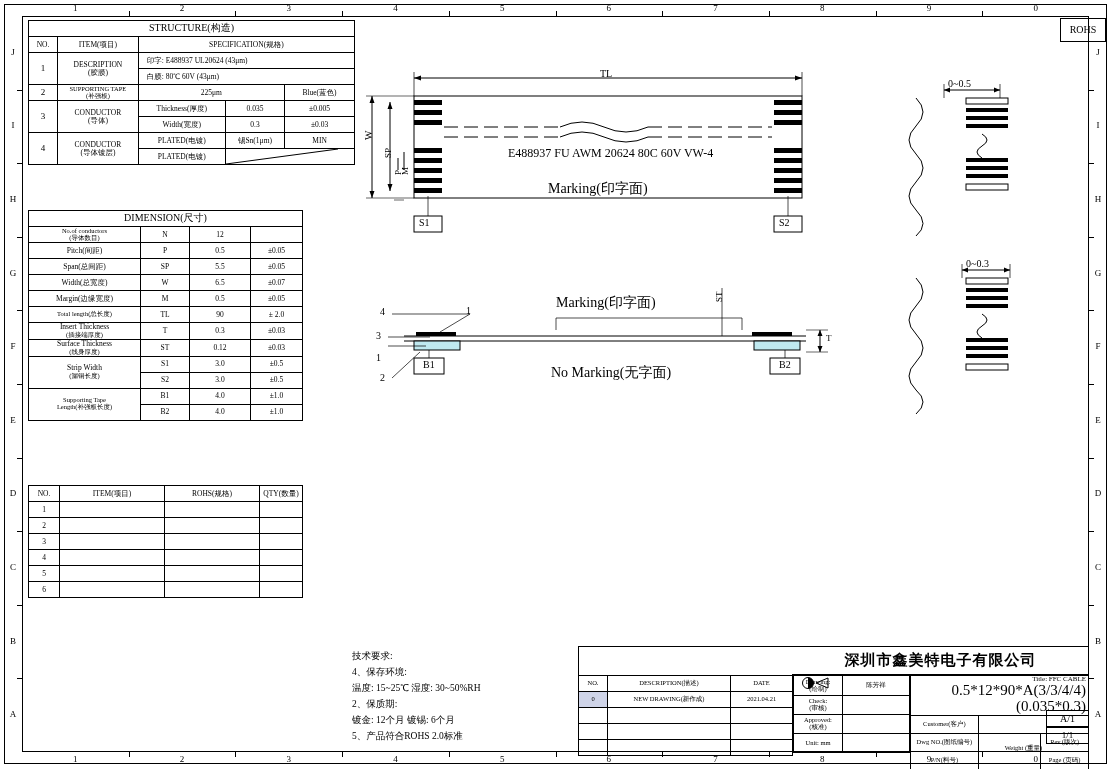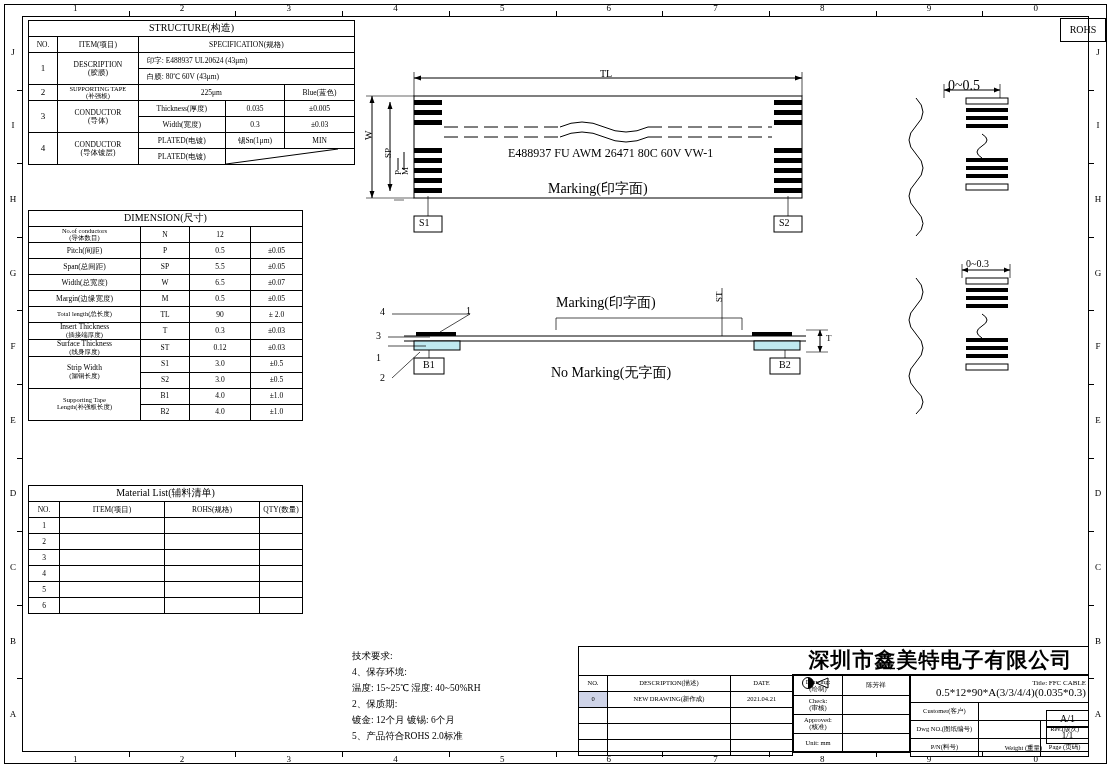--- a/index.html
+++ b/index.html
@@ -14,21 +14,21 @@
   table.tbl{position:absolute;border-collapse:collapse;font-size:9px;font-family:"Liberation Serif",serif;}
   table.tbl td{border:1px solid #000;padding:0 2px;height:15px;text-align:center;vertical-align:middle;line-height:1.05;}
   .t-title{font-size:10px;}
   .small{font-size:7.5px;}
   .xsmall{font-size:6.5px;}
   .nw{white-space:nowrap;}
   .txt{position:absolute;font-family:"Liberation Serif",serif;font-size:10px;white-space:nowrap;}
   .rohs{position:absolute;right:7px;top:18px;width:44px;height:22px;border:1px solid #000;font-size:10px;text-align:center;line-height:22px;}
   svg{position:absolute;left:0;top:0;overflow:visible;}
   .tech{position:absolute;font-size:9.5px;line-height:16px;white-space:nowrap;}
-  .company{font-size:21px;font-family:"DejaVu Sans",sans-serif;font-weight:bold;letter-spacing:1px;}
+  .company{font-size:15px;font-family:"DejaVu Sans",sans-serif;font-weight:bold;letter-spacing:1px;}
 </style>
 </head>
 <body>
 
 <div class="sheet">
 
   <div class="frame-outer"></div>
   <div class="frame-inner"></div>
 
   <div class="rohs">ROHS</div>
@@ -261,23 +261,20 @@
     <tr>
       <td class="small">B2</td>
       <td class="small">4.0</td>
       <td class="small">±1.0</td>
     </tr>
   </tbody>
     </table>
 
   <table class="tbl" style="left:28px;top:485px;width:275px;">
     <tbody>
-        <tr>
-          <td colspan="4" class="t-title">Material List(辅料清单)</td>
-        </tr>
     <tr>
       <td style="width:26px" class="small">NO.</td>
       <td style="width:100px" class="small">ITEM(项目)</td>
       <td style="width:90px" class="small">ROHS(规格)</td>
       <td class="small">QTY(数量)</td>
     </tr>
     <tr>
           <td class="small">1</td>
           <td></td>
           <td></td>
@@ -441,45 +438,45 @@
     <line x1="1010" y1="264" x2="1010" y2="278" stroke="#000" stroke-width="0.7"></line>
     <polygon points="962,270 968,267.5 968,272.5" fill="#000"></polygon>
     <polygon points="1010,270 1004,267.5 1004,272.5" fill="#000"></polygon>
   </svg>
 
   <div class="txt" style="left:600px;top:68px;">TL</div>
   <div class="txt" style="left:363px;top:140px;transform:rotate(-90deg);transform-origin:left top;">W</div>
   <div class="txt" style="left:383px;top:158px;transform:rotate(-90deg);transform-origin:left top;font-size:9px">SP</div>
   <div class="txt" style="left:400px;top:175px;transform:rotate(-90deg);transform-origin:left top;font-size:9px">M</div>
   <div class="txt" style="left:393px;top:175px;transform:rotate(-90deg);transform-origin:left top;font-size:9px">P</div>
-  <div class="txt" style="left:508px;top:146px;font-size:12px;">E488937 FU AWM 26471 80C 60V VW-1</div>
+  <div class="txt" style="left:508px;top:146px;font-size:12px;">E488937 FU AWM 20624 80C 60V VW-4</div>
   <div class="txt" style="left:548px;top:180px;font-size:14px;">Marking(印字面)</div>
   <div class="txt" style="left:419px;top:217px;font-size:10px;">S1</div>
   <div class="txt" style="left:779px;top:217px;font-size:10px;">S2</div>
 
   <div class="txt" style="left:556px;top:294px;font-size:14px;">Marking(印字面)</div>
   <div class="txt" style="left:551px;top:364px;font-size:14px;">No Marking(无字面)</div>
   <div class="txt" style="left:714px;top:302px;transform:rotate(-90deg);transform-origin:left top;font-size:9px">ST</div>
   <div class="txt" style="left:826px;top:333px;font-size:9px">T</div>
   <div class="txt" style="left:423px;top:359px;font-size:10px;">B1</div>
   <div class="txt" style="left:779px;top:359px;font-size:10px;">B2</div>
 
   <div class="txt" style="left:380px;top:306px;font-size:10px;">4</div>
   <div class="txt" style="left:376px;top:330px;font-size:10px;">3</div>
   <div class="txt" style="left:376px;top:352px;font-size:10px;">1</div>
   <div class="txt" style="left:380px;top:372px;font-size:10px;">2</div>
   <div class="txt" style="left:466px;top:305px;font-size:10px;">1</div>
 
-  <div class="txt" style="left:948px;top:78px;font-size:14px;">0~0.5</div>
+  <div class="txt" style="left:948px;top:78px;font-size:10px;">0~0.5</div>
   <div class="txt" style="left:966px;top:258px;font-size:10px;">0~0.3</div>
 
   <div class="tech" style="left:352px;top:648px;">
     <div>技术要求:</div>
     <div>4、保存环境:</div>
-    <div>    温度: 15~25℃ 湿度: 40~50%RH</div>
+    <div>    温度: 15~25℃ 湿度: 30~50%RH</div>
     <div>2、保质期:</div>
     <div>    镀金: 12个月  镀锡: 6个月</div>
     <div>5、产品符合ROHS 2.0标准</div>
   </div>
 
   <div style="position:absolute;left:578px;top:646px;width:511px;height:106px;border:1px solid #000;box-sizing:border-box;"></div>
 
 
   <div style="position:absolute;left:792px;top:646px;width:297px;height:29px;display:flex;align-items:center;justify-content:center;border-bottom:1px solid #000;box-sizing:border-box;">
     <span class="company">深圳市鑫美特电子有限公司</span>
@@ -546,21 +543,21 @@
       </td>
     </tr>
   </tbody>
     </table>
 
   <table class="tbl" style="left:910px;top:675px;width:179px;">
     <tbody>
         <tr>
       <td colspan="3" style="height:26px;text-align:right;padding-left:20px" class="xsmall">
         <div style="font-size:7px">Title: FFC CABLE</div>
-        <div style="font-size:11px">0.5*12*90*A(3/3/4/4)(0.035*0.3)</div>
+        <div style="font-size:15px">0.5*12*90*A(3/3/4/4)(0.035*0.3)</div>
       </td>
     </tr>
     <tr>
       <td style="width:64px;height:17px" class="xsmall">Customer(客户)</td>
       <td colspan="2"></td>
     </tr>
     <tr>
       <td class="xsmall" style="height:17px">Dwg NO.(图纸编号)</td>
       <td style="width:60px"></td>
       <td style="width:44px" class="xsmall">

